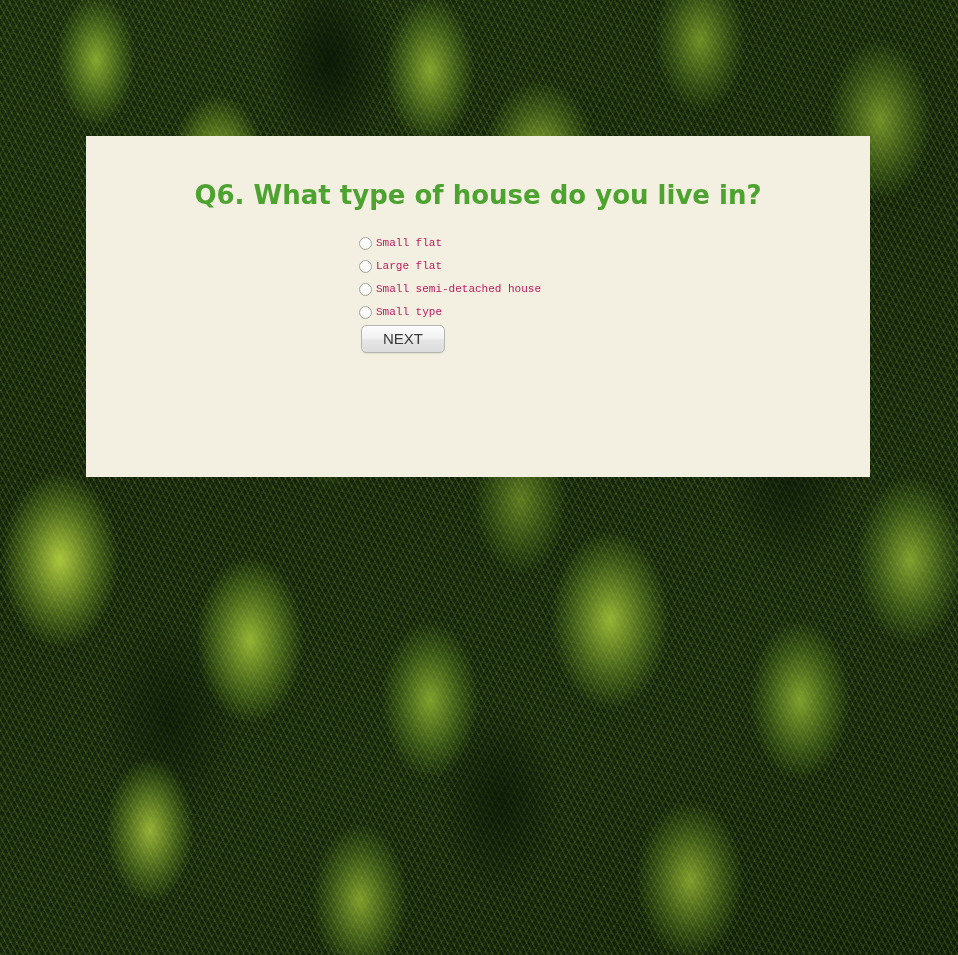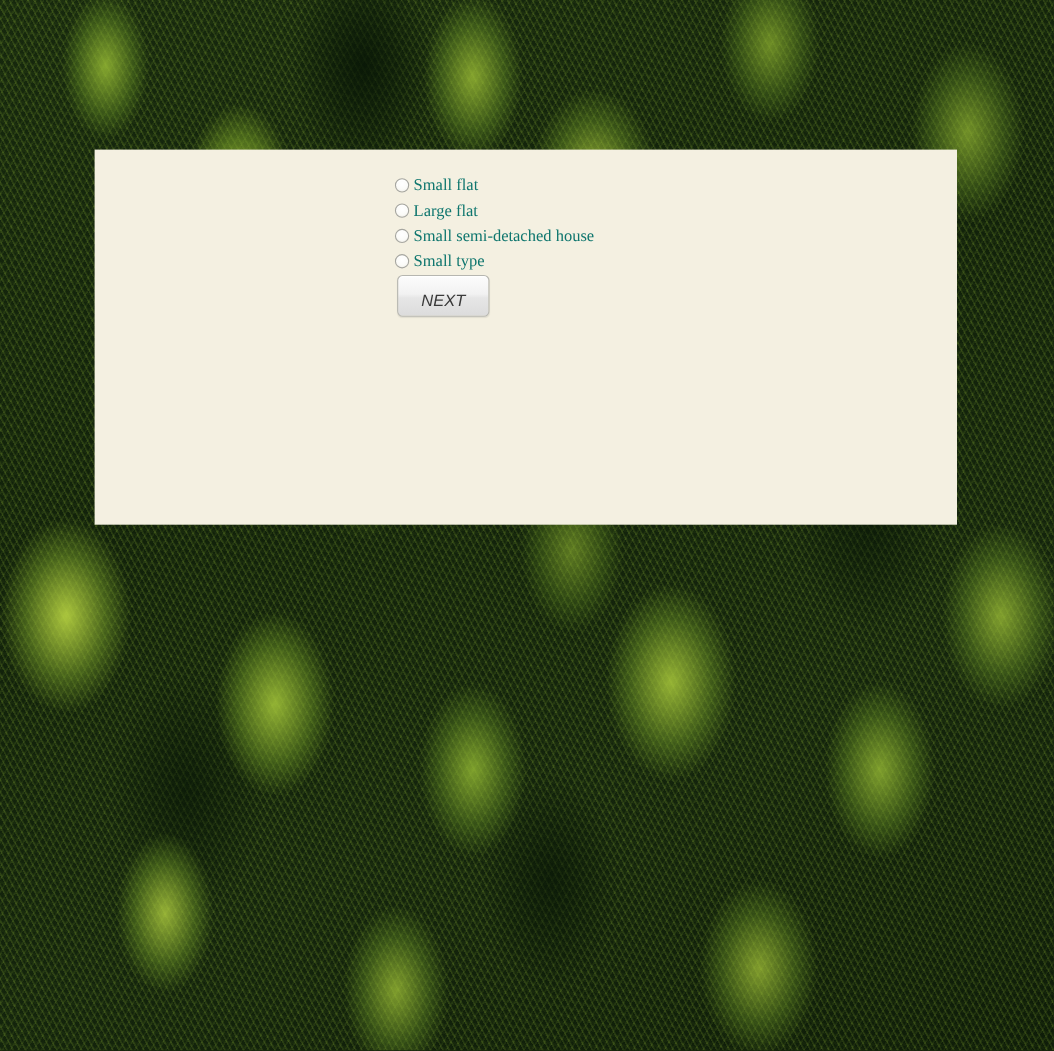--- a/index.html
+++ b/index.html
@@ -104,54 +104,54 @@
     flex: 0 0 auto;
     cursor: pointer;
   }
   .radio-input:checked {
     background:
       radial-gradient(circle at 50% 50%, #3f3f3f 0%, #3f3f3f 30%, rgba(63,63,63,0) 32%),
       radial-gradient(circle at 50% 38%, #ffffff 0%, #fbfbf8 55%, #eceae2 100%);
   }
 
   .option-label {
-    font-family: Liberation Serif, serif;
-    font-size: 15px;
-    color: #0f766e;
+    font-family: Liberation Mono, monospace;
+    font-size: 11px;
+    color: #be185d;
     line-height: 18px;
     cursor: pointer;
     white-space: nowrap;
   }
 
   .next-button {
     display: block;
     margin: 1px 0 0 2px;
-    padding: 14px 16px 5px 16px;
+    padding: 4px 16px 5px 16px;
     min-width: 84px;
     font-family: "Liberation Sans", sans-serif;
     font-size: 15px;
     color: #3a3a3a;
     background: linear-gradient(180deg, #fcfcfc 0%, #f2f2f2 45%, #e6e6e6 55%, #dcdcdc 100%);
     border: 1px solid #b6b6b0;
     border-radius: 5px;
     box-shadow: 0 1px 0 rgba(255,255,255,0.85) inset, 0 1px 1px rgba(0,0,0,0.08);
     cursor: pointer;
     text-align: center;
-    font-style: italic;
   }
 </style>
 </head>
 <body>
 
 <div class="page">
 
   <div class="forest-bg"></div>
 
   <div class="survey-card">
 
+    <h1 class="question-title">Q6. What type of house do you live in?</h1>
 
     <form class="options-wrap">
 
       <label class="option-row">
         <input class="radio-input" type="radio" name="house-type" style="">
         <span class="option-label">Small flat</span>
       </label>
 
       <label class="option-row">
         <input class="radio-input" type="radio" name="house-type" style="">

